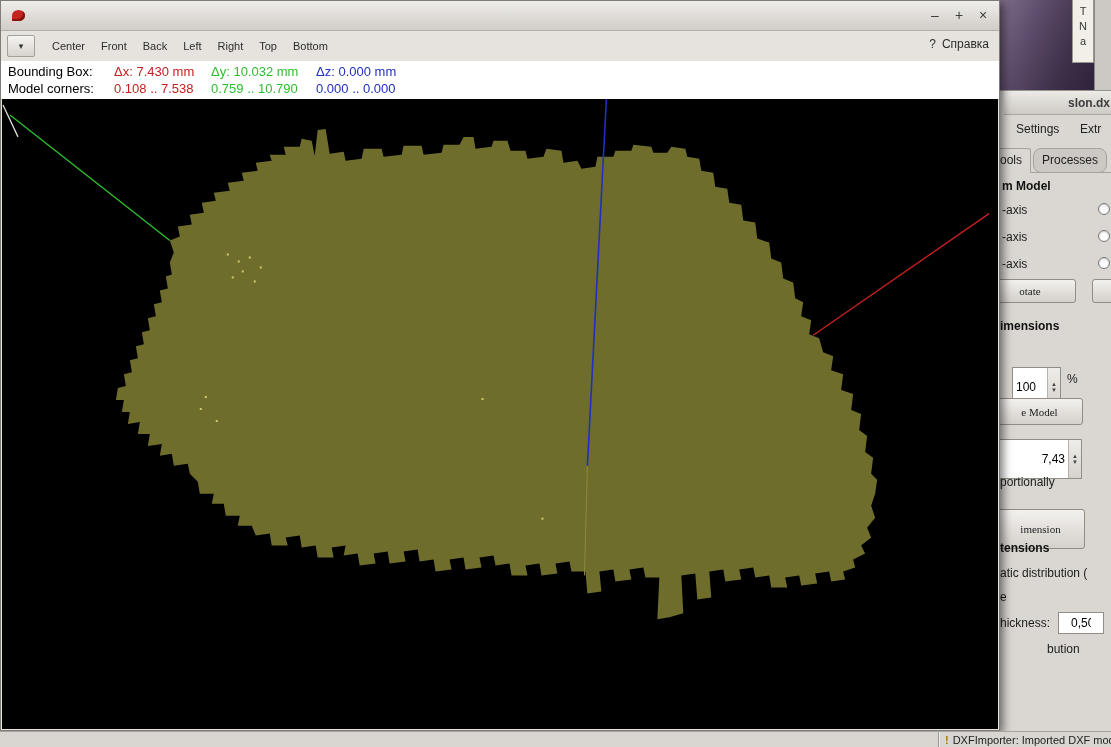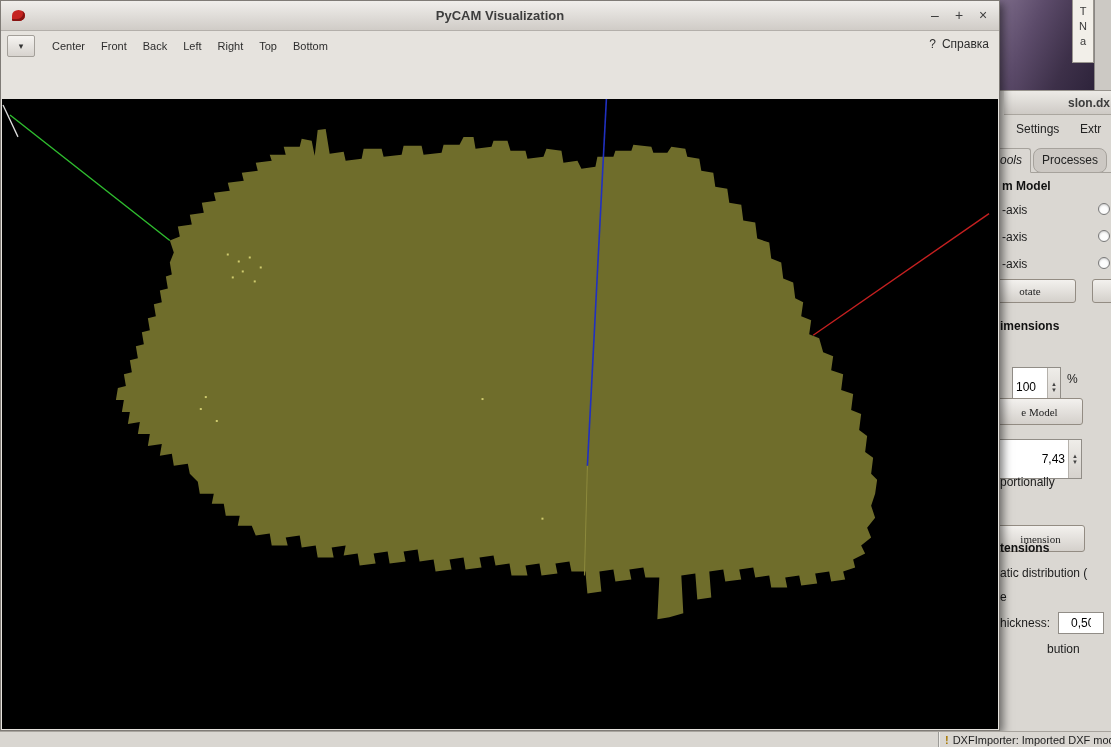--- a/index.html
+++ b/index.html
@@ -60,21 +60,21 @@
     border-top:1px solid #97938d; }
   .rtitle { position:absolute; left:4px; top:0; width:113px; height:24px;
     background:linear-gradient(#edebe7,#cecac5); border-bottom:1px solid #aaa69f;
     font-weight:bold; font-size:12px; color:#3d3d3d;
     display:flex; align-items:center; justify-content:flex-end; padding-right:7px; }
   .rmenu-item { position:absolute; font-size:12px; color:#222; }
   .rtabs { position:absolute; left:0; top:52px; width:111px; height:30px;
     border-bottom:1px solid #a6a29c; }
   .rtab { position:absolute; bottom:-1px; border:1px solid #a6a29c; border-radius:3px 3px 0 0;
     font-size:12px; padding:4px 8px 5px; background:#ccc8c3; color:#222; }
-  .rtab.active { background:#dad7d2; border-bottom:1px solid #dad7d2;font-style:italic; }
+  .rtab.active { background:#dad7d2; border-bottom:1px solid #dad7d2; }
   .rsec { position:absolute; font-weight:bold; font-size:12px; color:#111; white-space:nowrap; }
   .rlbl { position:absolute; font-size:12px; color:#1c1c1c; white-space:nowrap; }
   .radio { position:absolute; right:1px; width:12px; height:12px; border:1px solid #777;
     border-radius:50%; background:#fdfdfd; box-shadow:inset 0 1px 2px rgba(0,0,0,.2); }
   .rbtn { position:absolute; background:linear-gradient(#f3f1ee,#d4d0cb); border:1px solid #938c83;
     border-radius:3px; font-size:11px; color:#222; font-family:Liberation Serif, serif;
     display:flex; align-items:center; justify-content:center; }
   .spin { position:absolute; display:flex; background:#fff; border:1px solid #918d87; height:40px; }
   .spin-val { flex:1; border:none; outline:none; font-size:12px; font-family:inherit;
     padding:0 3px; min-width:0; background:transparent; }
@@ -145,36 +145,35 @@
     <div class="spin" style="left:-20px; top:348px; width:102px;">
       <input class="spin-val" style="text-align: right;" value="7,43">
       <span class="spin-btns">
           <span>▲</span>
           <span>▼</span>
         </span>
     </div>
 
     <div class="rlbl" style="left:0; top:384px;">portionally</div>
 
-    <button class="rbtn" style="left:-28px; top:434px; width:113px; height:27px; padding-left:24px;">imension</button>
+    <button class="rbtn" style="left:-28px; top:418px; width:113px; height:40px; padding-left:24px;">imension</button>
 
     <div class="rsec" style="left:0; top:450px;">tensions</div>
     <div class="rlbl" style="left:0; top:475px;">atic distribution (</div>
     <div class="rlbl" style="left:0; top:499px;">e</div>
 
     <div class="rlbl" style="left:0; top:525px;">hickness:</div>
     <input class="tinput" style="left: 58px; top: 521px;" value="0,50">
 
     <div class="rlbl" style="left:0; top:551px;margin-left:47px;">bution</div>
   </div>
 
   <div class="pycam">
     <div class="titlebar">
       <span class="win-icon"></span>
-      <div class="title">PyCAM Visualization</div>
       <div class="win-controls">
         <span>–</span>
         <span>+</span>
         <span>×</span>
       </div>
     </div>
 
     <div class="toolbar">
       <button class="dd-btn">
         <span>▾</span>
@@ -185,20 +184,34 @@
       <button class="tb-btn">Left</button>
       <button class="tb-btn">Right</button>
       <button class="tb-btn">Top</button>
       <button class="tb-btn">Bottom</button>
       <div class="help">
         <span>?</span>
         <span>Справка</span>
       </div>
     </div>
 
+    <div class="infobar">
+      <div class="row">
+        <span class="lbl">Bounding Box:</span>
+        <span class="vx">Δx: 7.430 mm</span>
+        <span class="vy">Δy: 10.032 mm</span>
+        <span class="vz">Δz: 0.000 mm</span>
+      </div>
+      <div class="row">
+        <span class="lbl">Model corners:</span>
+        <span class="vx">0.108 .. 7.538</span>
+        <span class="vy">0.759 .. 10.790</span>
+        <span class="vz">0.000 .. 0.000</span>
+      </div>
+    </div>
 
     <div class="viewport">
       <svg viewBox="0 0 997 632" preserveAspectRatio="none">
         <polygon class="model-poly" points="313,57 316,31 324,30 328,55 342,53 344,62 360,60 362,50 380,50 382,58 400,56 402,47 420,47 422,56 440,54 442,46 458,46 462,38 472,38 474,50 490,48 492,42 506,42 509,52 524,52 526,60 542,58 545,50 560,52 562,64 576,62 580,70 594,68 596,58 612,58 614,52 630,52 632,46 650,48 652,54 666,54 670,48 684,50 686,58 698,60 700,72 712,74 714,88 726,90 728,104 740,106 742,122 754,124 756,140 768,144 770,160 780,164 782,180 792,184 794,200 802,204 800,218 810,222 808,236 818,240 822,254 832,258 830,272 842,276 840,292 852,296 850,312 860,316 858,332 866,338 864,354 872,360 870,376 876,382 874,396 870,408 874,420 866,430 870,440 860,448 864,456 852,462 854,470 842,474 844,482 830,484 828,474 814,476 816,486 800,488 798,478 784,480 786,490 770,490 768,478 754,480 752,470 738,472 740,482 724,484 722,472 708,474 710,500 696,502 694,476 680,478 682,516 668,520 656,522 658,480 644,480 642,470 628,472 630,482 614,484 612,472 598,474 600,494 586,496 584,474 570,474 568,464 554,466 556,476 540,478 538,466 524,468 526,478 510,478 508,466 494,468 492,458 478,460 480,470 464,472 462,460 448,462 450,472 434,474 432,462 418,464 416,452 402,454 404,464 388,466 386,454 372,456 374,466 358,468 356,456 342,458 344,448 330,450 332,460 316,460 314,448 300,450 298,438 284,440 286,448 270,448 268,436 254,438 250,428 236,428 238,418 224,418 222,406 210,406 212,396 198,396 196,384 188,376 186,366 172,368 170,356 158,358 160,346 146,348 148,336 136,336 138,324 126,326 128,314 120,314 122,302 114,302 116,290 124,288 122,276 130,274 128,262 136,260 134,248 142,246 140,234 148,232 146,220 154,218 152,206 160,204 158,192 166,190 164,178 170,176 168,164 172,154 168,142 178,138 176,128 190,126 188,116 202,114 200,104 214,102 212,94 228,92 226,84 242,82 240,74 256,72 254,64 270,62 268,56 284,56 282,48 298,48 300,40 310,42"></polygon>
         <g fill="#cfcb6e">
           <rect x="225" y="155" width="2" height="2"></rect>
             <rect x="236" y="162" width="2" height="2"></rect>
           <rect x="247" y="158" width="2" height="2"></rect>
             <rect x="240" y="172" width="2" height="2"></rect>
           <rect x="258" y="168" width="2" height="2"></rect>

